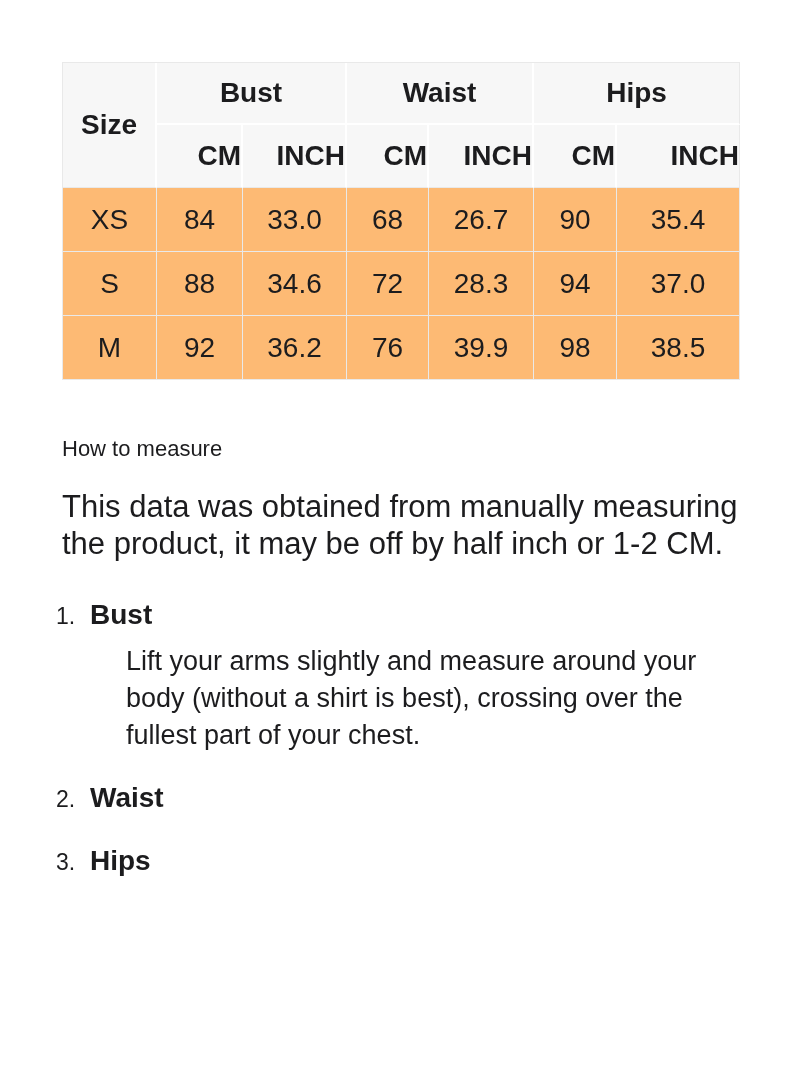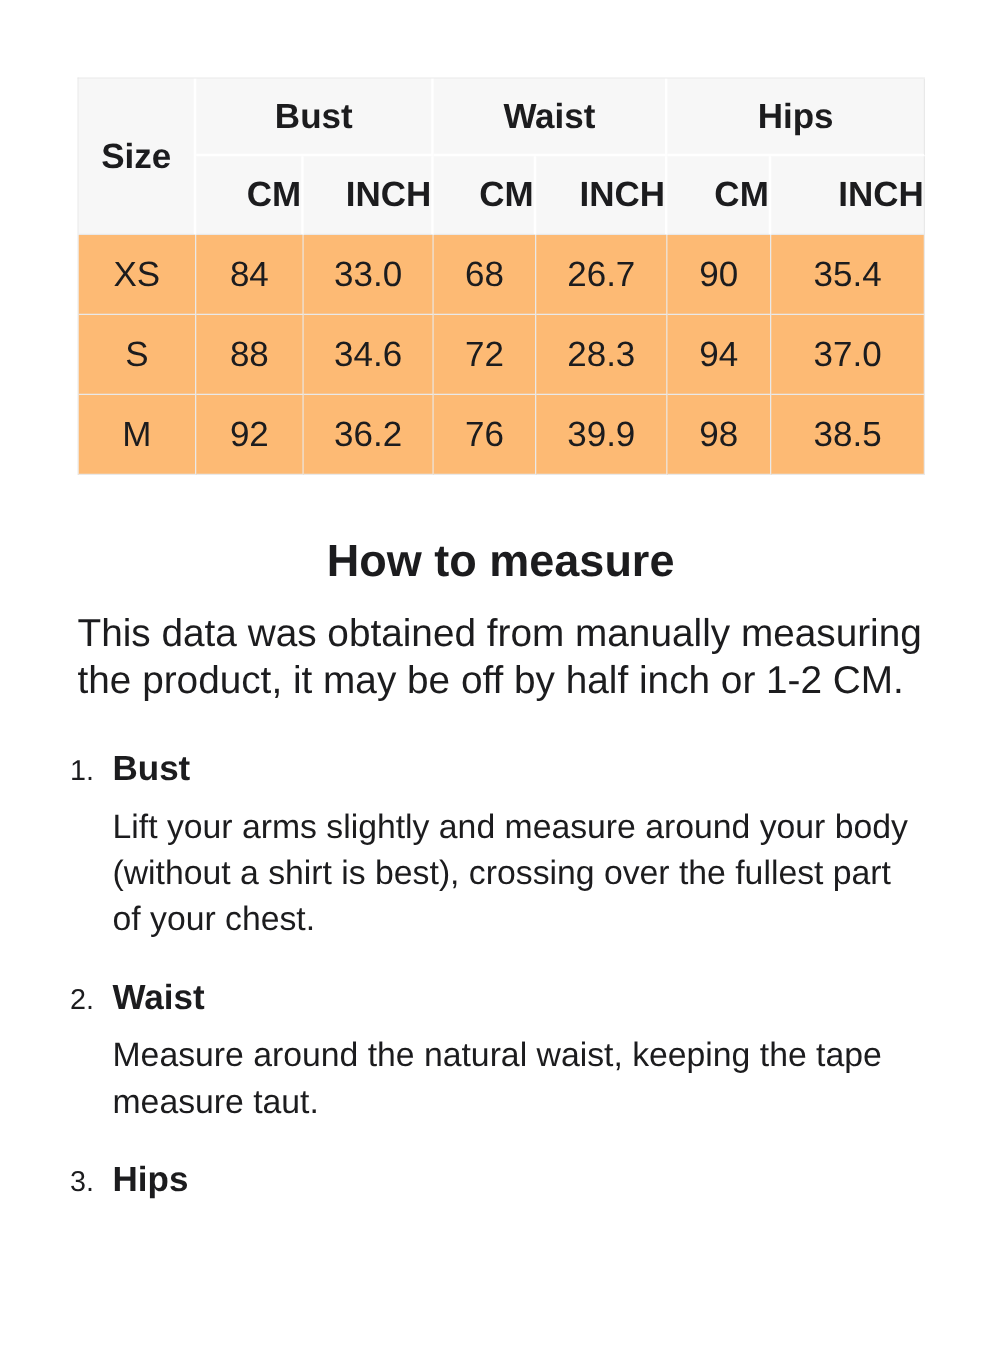--- a/index.html
+++ b/index.html
@@ -52,25 +52,24 @@
   table.size-chart td {
     background: #fdba74;
     font-weight: normal;
     border-right: 1px solid #e9e9e9;
     border-bottom: 1px solid #e9e9e9;
     height: 64px;
   }
 
   
   .howto-heading {
-    font-size: 36px;
-    font-weight: bold;
+    font-size: 22px;
+    font-weight: normal;
     margin: 51px 0 0 0;
     line-height: 36px;
-    text-align: center;
   }
   .howto-intro {
     margin: 21px 0 16px 0;
     font-size: 31px;
     line-height: 37px;
   }
   ol.steps {
     list-style: none;
     margin: 34px 0 0 0;
     padding: 0;
@@ -90,20 +89,21 @@
   }
   .step-title {
     font-size: 28px;
     font-weight: bold;
     line-height: 38px;
   }
   .step-desc {
     margin-top: 9px;
     font-size: 27px;
     line-height: 37px;
+    margin-left: 36px;
   }
 </style>
 </head>
 <body>
 
 <div class="page">
 
   <table class="size-chart">
     <colgroup>
       <col style="width:94px">
@@ -165,21 +165,20 @@
 
   <ol class="steps">
     <li class="step">
       <span class="step-num">1.</span>
       <div class="step-title">Bust</div>
       <div class="step-desc">Lift your arms slightly and measure around your body (without a shirt is best), crossing over the fullest part of your chest.</div>
     </li>
     <li class="step">
       <span class="step-num">2.</span>
       <div class="step-title">Waist</div>
-      <div class="step-desc">Measure around the natural waist, keeping the tape measure taut.</div>
     </li>
     <li class="step">
       <span class="step-num">3.</span>
       <div class="step-title">Hips</div>
     </li>
   </ol>
 
 </div>
 
 </body></html>

